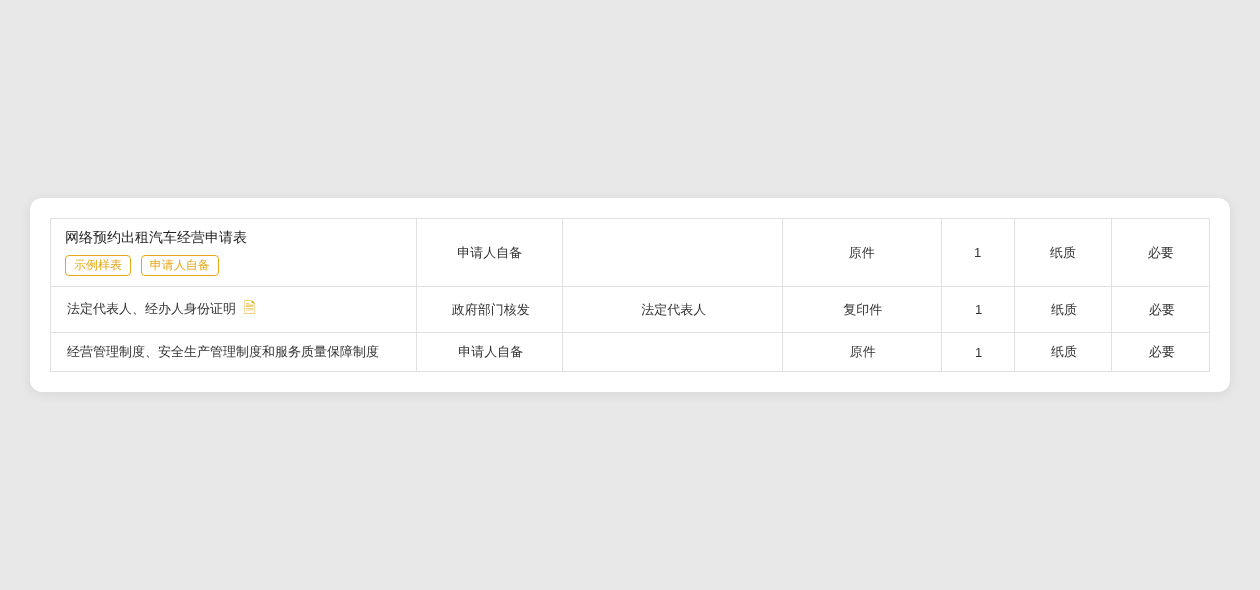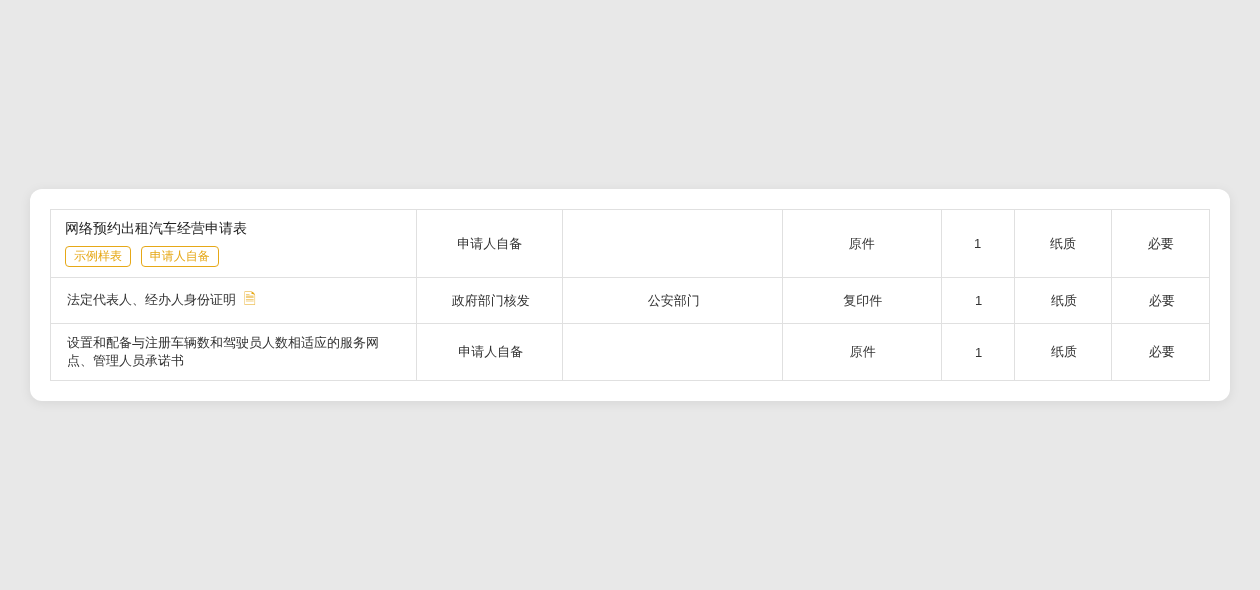--- a/index.html
+++ b/index.html
@@ -95,37 +95,37 @@
         <td class="col-form">纸质</td>
         <td class="col-req">必要</td>
       </tr>
 
       <tr>
         <td class="title-cell col-name">
           <span>法定代表人、经办人身份证明</span>
           <span class="doc-icon">🗎</span>
         </td>
         <td class="col-from">政府部门核发</td>
-        <td class="col-org">公安部门</td>
+        <td class="col-org">法定代表人</td>
         <td class="col-type">复印件</td>
         <td class="col-count">1</td>
         <td class="col-form">纸质</td>
         <td class="col-req">必要</td>
       </tr>
 
 
 
 
 
+
       <tr>
-        <td class="title-cell col-name">设置和配备与注册车辆数和驾驶员人数相适应的服务网点、管理人员承诺书</td>
+        <td class="title-cell col-name">经营管理制度、安全生产管理制度和服务质量保障制度</td>
         <td class="col-from">申请人自备</td>
         <td class="col-org"></td>
         <td class="col-type">原件</td>
         <td class="col-count">1</td>
         <td class="col-form">纸质</td>
         <td class="col-req">必要</td>
       </tr>
 
-
     </tbody>
   </table>
 </div>
 
 </body></html>

